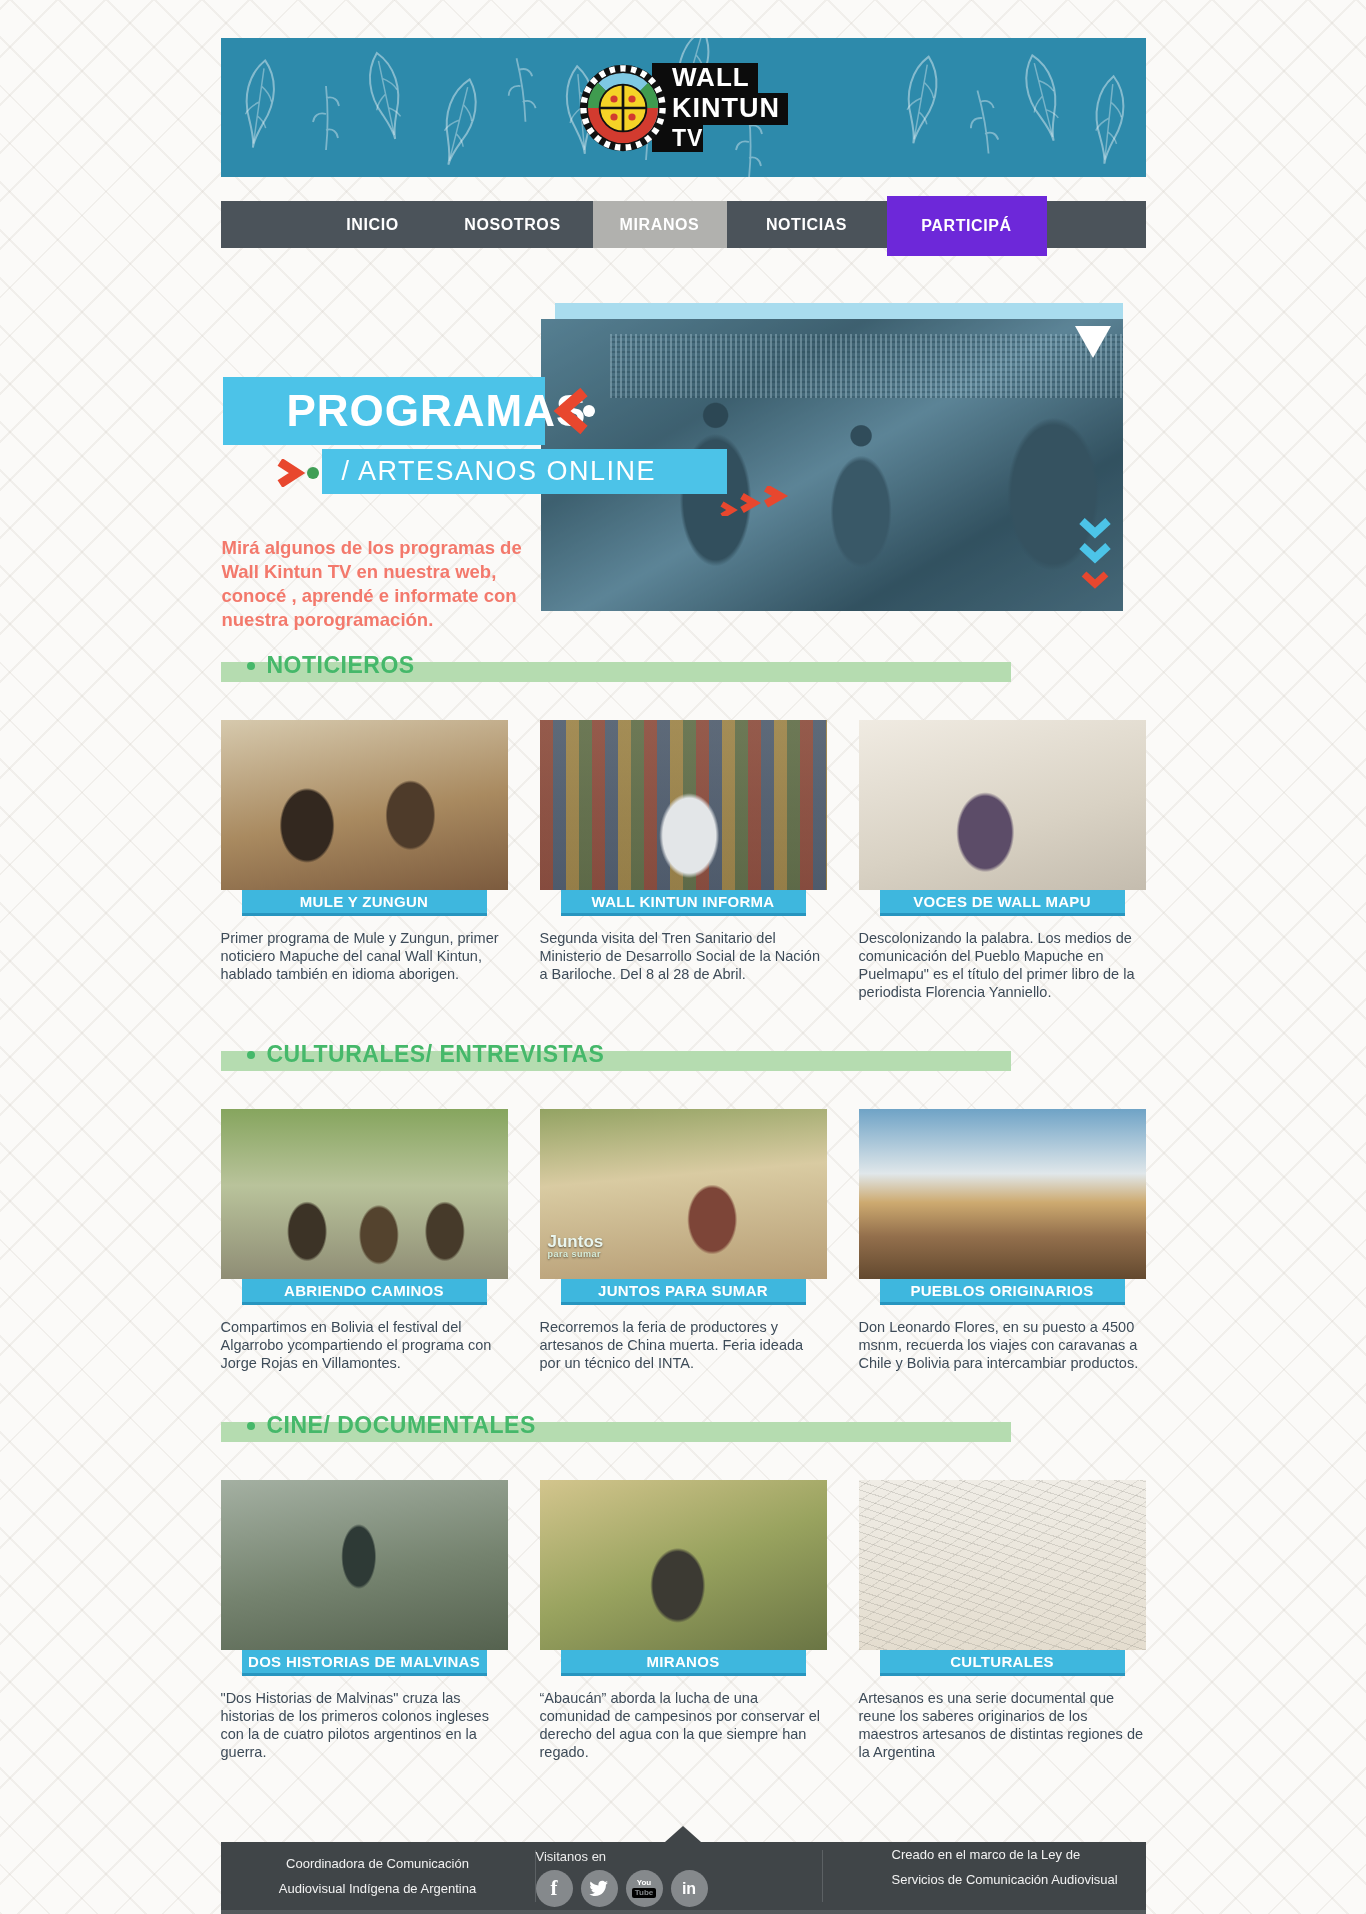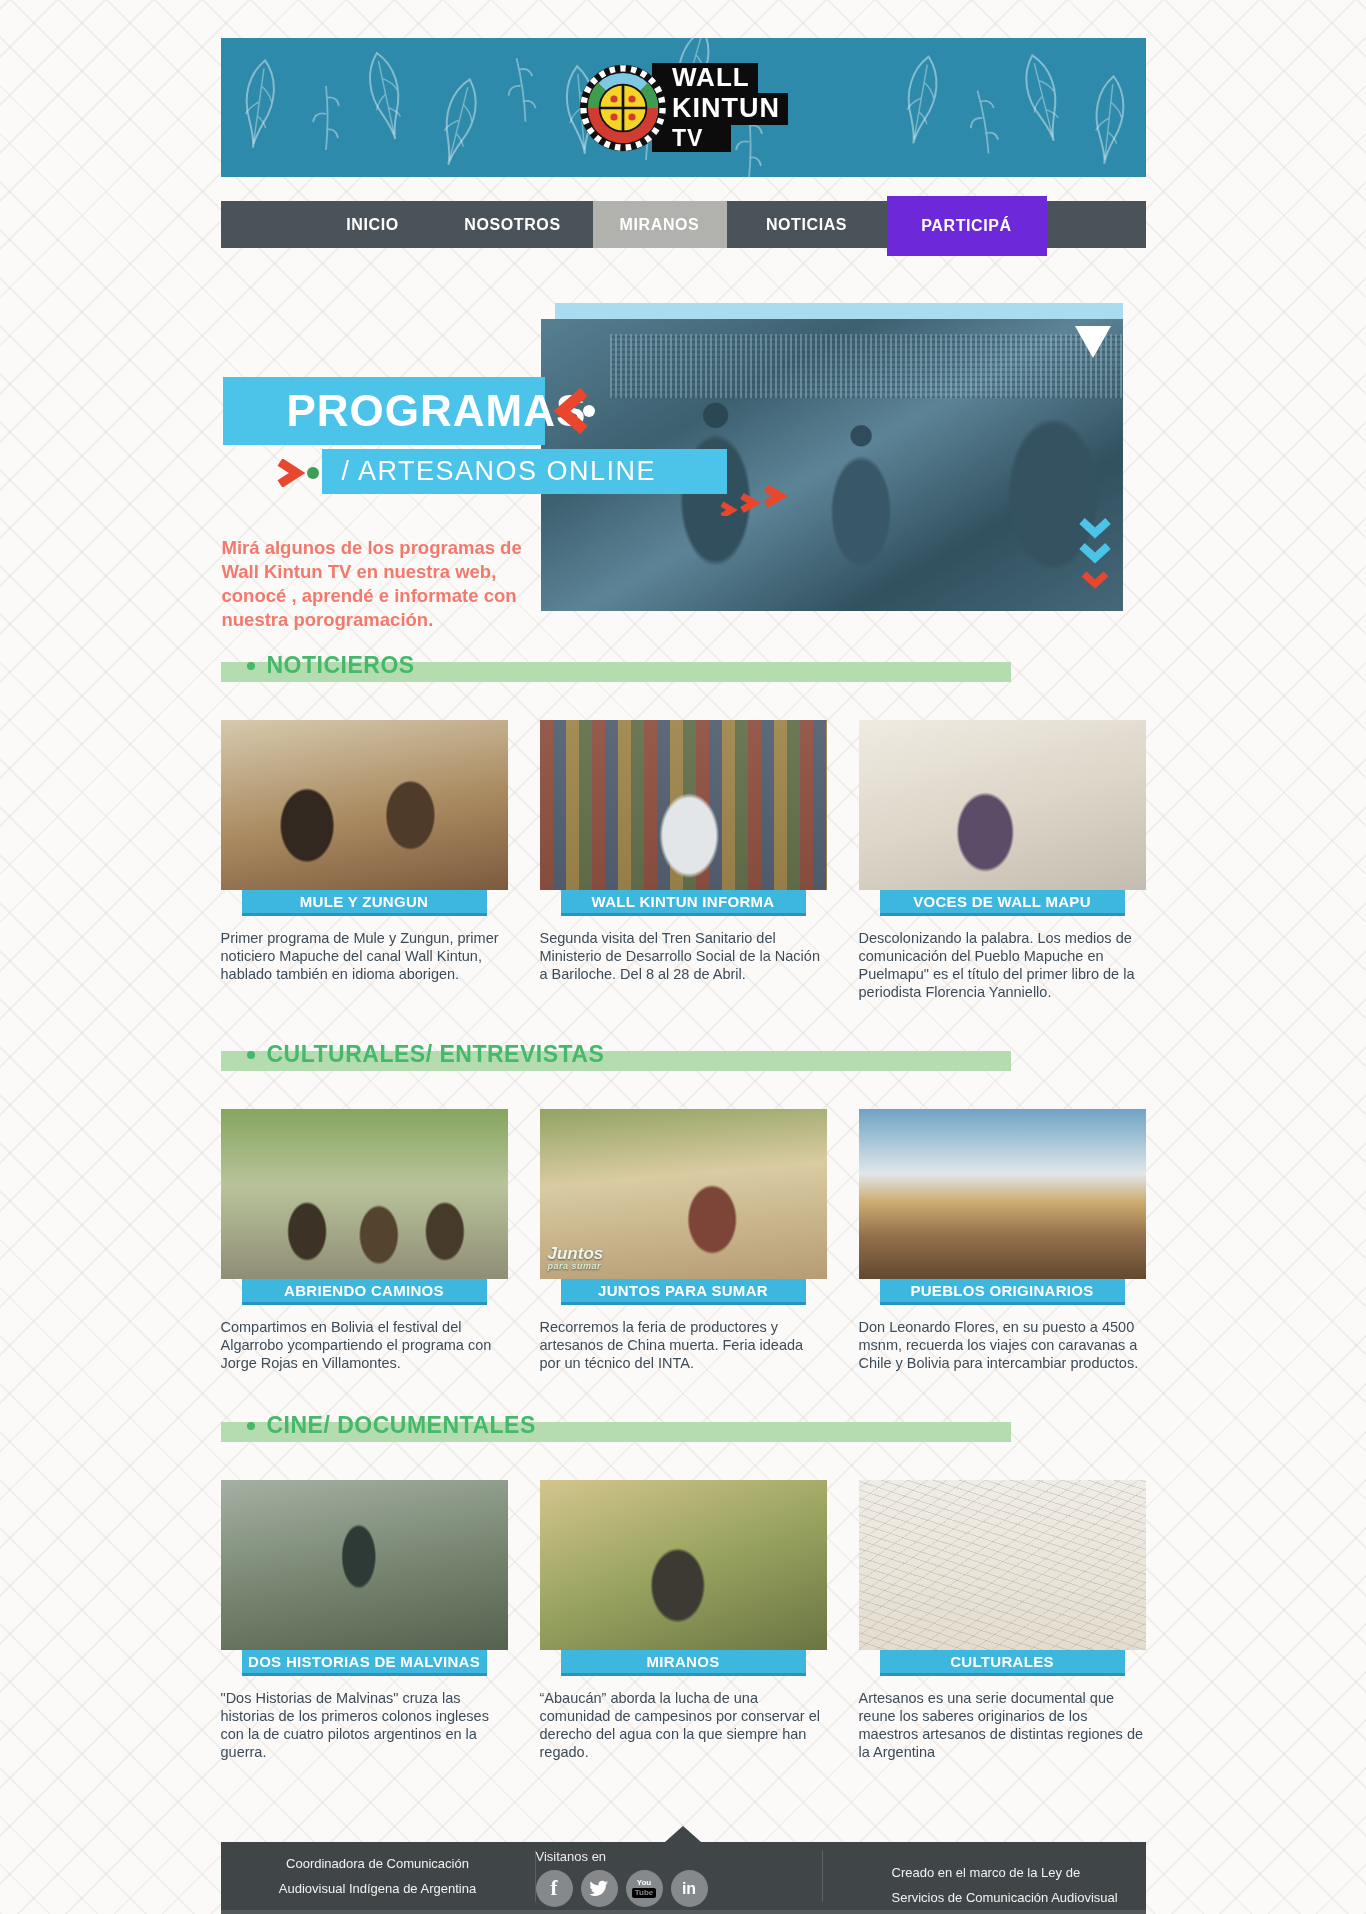--- a/index.html
+++ b/index.html
@@ -15,21 +15,21 @@
 
   
   .banner{position:relative;height:139px;margin-top:38px;background:#2d8aab;overflow:hidden}
   .leafpattern{position:absolute;inset:0}
   .logo{position:absolute;left:50%;top:50%;transform:translate(-50%,-50%);display:flex;align-items:center;z-index:2;cursor:pointer}
   .kultrun{width:90px;height:90px;margin-right:-16px;position:relative;z-index:2}
   .logoblocks{display:flex;flex-direction:column;align-items:flex-start}
   .lb{background:#0c0c0c;color:#fff;line-height:1.05;padding:1px 8px 2px 20px;letter-spacing:1px;white-space:nowrap}
   .lb1{font-size:26px;font-weight:600}
   .lb2{font-size:27px;font-weight:800}
-  .lb3{font-size:23px;font-weight:800;padding-right:28px}
+  .lb3{font-size:23px;font-weight:800;padding-right:0}
 
   
   nav{display:flex;height:47px;background:#4b535a;margin-top:24px;padding-left:92px;gap:20px;align-items:stretch;position:relative;z-index:4}
   .nav-item{min-width:120px;display:flex;align-items:center;justify-content:center;color:#fff;font-size:16px;font-weight:700;letter-spacing:.6px;cursor:pointer}
   .nav-item.active{background:#b1b1ae;min-width:134px}
   .nav-item.highlight{background:#6d28d9;min-width:160px;margin-top:-5px;margin-bottom:-8px}
 
   
   .hero{position:relative;height:370px}
   .hero-strip{position:absolute;left:334px;top:55px;width:568px;height:17px;background:#a9dcee}
@@ -71,39 +71,39 @@
 
   .i11{background:radial-gradient(55px 75px at 30% 62%,#33281f 0 46%,rgba(0,0,0,0) 50%),radial-gradient(50px 70px at 66% 56%,#4e3b2a 0 46%,rgba(0,0,0,0) 50%),linear-gradient(170deg,#d6c9ad,#a98a60 55%,#7c5b3e)}
   .i12{background:radial-gradient(60px 85px at 52% 68%,#e3e6e8 0 44%,rgba(0,0,0,0) 50%),repeating-linear-gradient(90deg,rgba(160,60,50,.5) 0 13px,rgba(50,90,140,.5) 13px 26px,rgba(190,160,70,.5) 26px 39px,rgba(80,120,70,.5) 39px 52px),linear-gradient(#8a7a66,#6b5b4a)}
   .i13{background:radial-gradient(58px 80px at 44% 66%,#5c4c68 0 45%,rgba(0,0,0,0) 50%),linear-gradient(165deg,#f0ebe2,#d9d2c4 60%,#c4bcae)}
   .i21{background:radial-gradient(40px 60px at 30% 72%,#3c3326 0 45%,rgba(0,0,0,0) 50%),radial-gradient(40px 60px at 55% 74%,#54432e 0 45%,rgba(0,0,0,0) 50%),radial-gradient(40px 60px at 78% 72%,#463a2a 0 45%,rgba(0,0,0,0) 50%),linear-gradient(#86a55e 0%,#b9c39b 45%,#8f8d75 100%)}
   .i22{background:radial-gradient(50px 70px at 60% 65%,#7d4538 0 45%,rgba(0,0,0,0) 50%),linear-gradient(175deg,#93a363 0%,#d9cba2 40%,#b69c74 100%)}
   .i23{background:linear-gradient(#6fa3c6 0%,#e0e7ea 38%,#cdaa70 55%,#936f4c 75%,#63492f 100%)}
   .i31{background:radial-gradient(35px 65px at 48% 45%,#2e3a36 0 45%,rgba(0,0,0,0) 50%),linear-gradient(170deg,#a4b0a2 0%,#75836f 55%,#55624f 100%)}
   .i32{background:radial-gradient(55px 75px at 48% 62%,#3c3a33 0 45%,rgba(0,0,0,0) 50%),linear-gradient(160deg,#d3c58d 0%,#99a35f 50%,#6a7544 100%)}
   .i33{background:repeating-linear-gradient(18deg,rgba(120,118,110,.22) 0 1px,rgba(0,0,0,0) 1px 8px),repeating-linear-gradient(-35deg,rgba(120,118,110,.16) 0 1px,rgba(0,0,0,0) 1px 11px),linear-gradient(#f0ede6,#e4ddcf)}
-  .img-overlay{position:absolute;left:8px;bottom:8px;color:#fff;text-shadow:0 1px 2px rgba(0,0,0,.5);font-style:italic;line-height:1}
+  .img-overlay{position:absolute;left:8px;bottom:20px;color:#fff;text-shadow:0 1px 2px rgba(0,0,0,.5);line-height:1}
   .img-overlay .ov1{font-size:17px;font-weight:800;color:#eaf6ee}
   .img-overlay .ov2{font-size:9px;font-weight:700;color:#d6ecd9;letter-spacing:.5px}
 
   
   footer{position:relative;margin-top:81px}
   .fmain{height:68px;background:#404548;display:flex;position:relative}
   .ftri{position:absolute;top:-16px;left:50%;transform:translateX(-50%);width:0;height:0;border-left:18px solid rgba(0,0,0,0);border-right:18px solid rgba(0,0,0,0);border-bottom:16px solid #404548}
   .fcol-left{width:314px;display:flex;flex-direction:column;justify-content:center;text-align:center;font-size:13px;color:#f2f2f2;line-height:25px}
   .fdiv{width:1px;background:#5c6164;margin:8px 0}
   .fcol-mid{width:286px;display:flex;flex-direction:column;padding-top:7px}
   .visit{font-size:13px;color:#ececec}
   .socials{display:flex;gap:8px;margin-top:6px}
   .soc{width:37px;height:37px;border-radius:50%;background:#85898c;color:#fff;display:flex;flex-direction:column;align-items:center;justify-content:center;font-weight:700;cursor:pointer}
   .soc-fb{font-size:21px;font-family:"Liberation Serif",serif}
   .yt-you{font-size:8px;line-height:8px;font-weight:800}
   .yt-tube{font-size:8px;line-height:10px;font-weight:800;background:#000000;color:#85898c;border-radius:2px;padding:0 3px;margin-top:1px}
   .soc-in{font-size:16px}
-  .fcol-right{flex:1;display:flex;flex-direction:column;justify-content:flex-end;padding-left:69px;font-size:13px;color:#f2f2f2;line-height:25px}
+  .fcol-right{flex:1;display:flex;flex-direction:column;justify-content:flex-start;padding-left:69px;font-size:13px;color:#f2f2f2;line-height:25px}
   .fbottom{height:36px;background:linear-gradient(#565b5e,#43474a);display:flex;align-items:center;justify-content:center;font-size:13px;color:#a6abae;letter-spacing:.5px}
 </style>
 </head>
 <body>
 
 <div class="content">
 
   <header class="banner">
     <svg class="leafpattern" width="925" height="139" viewBox="0 0 925 139">
       <defs>

